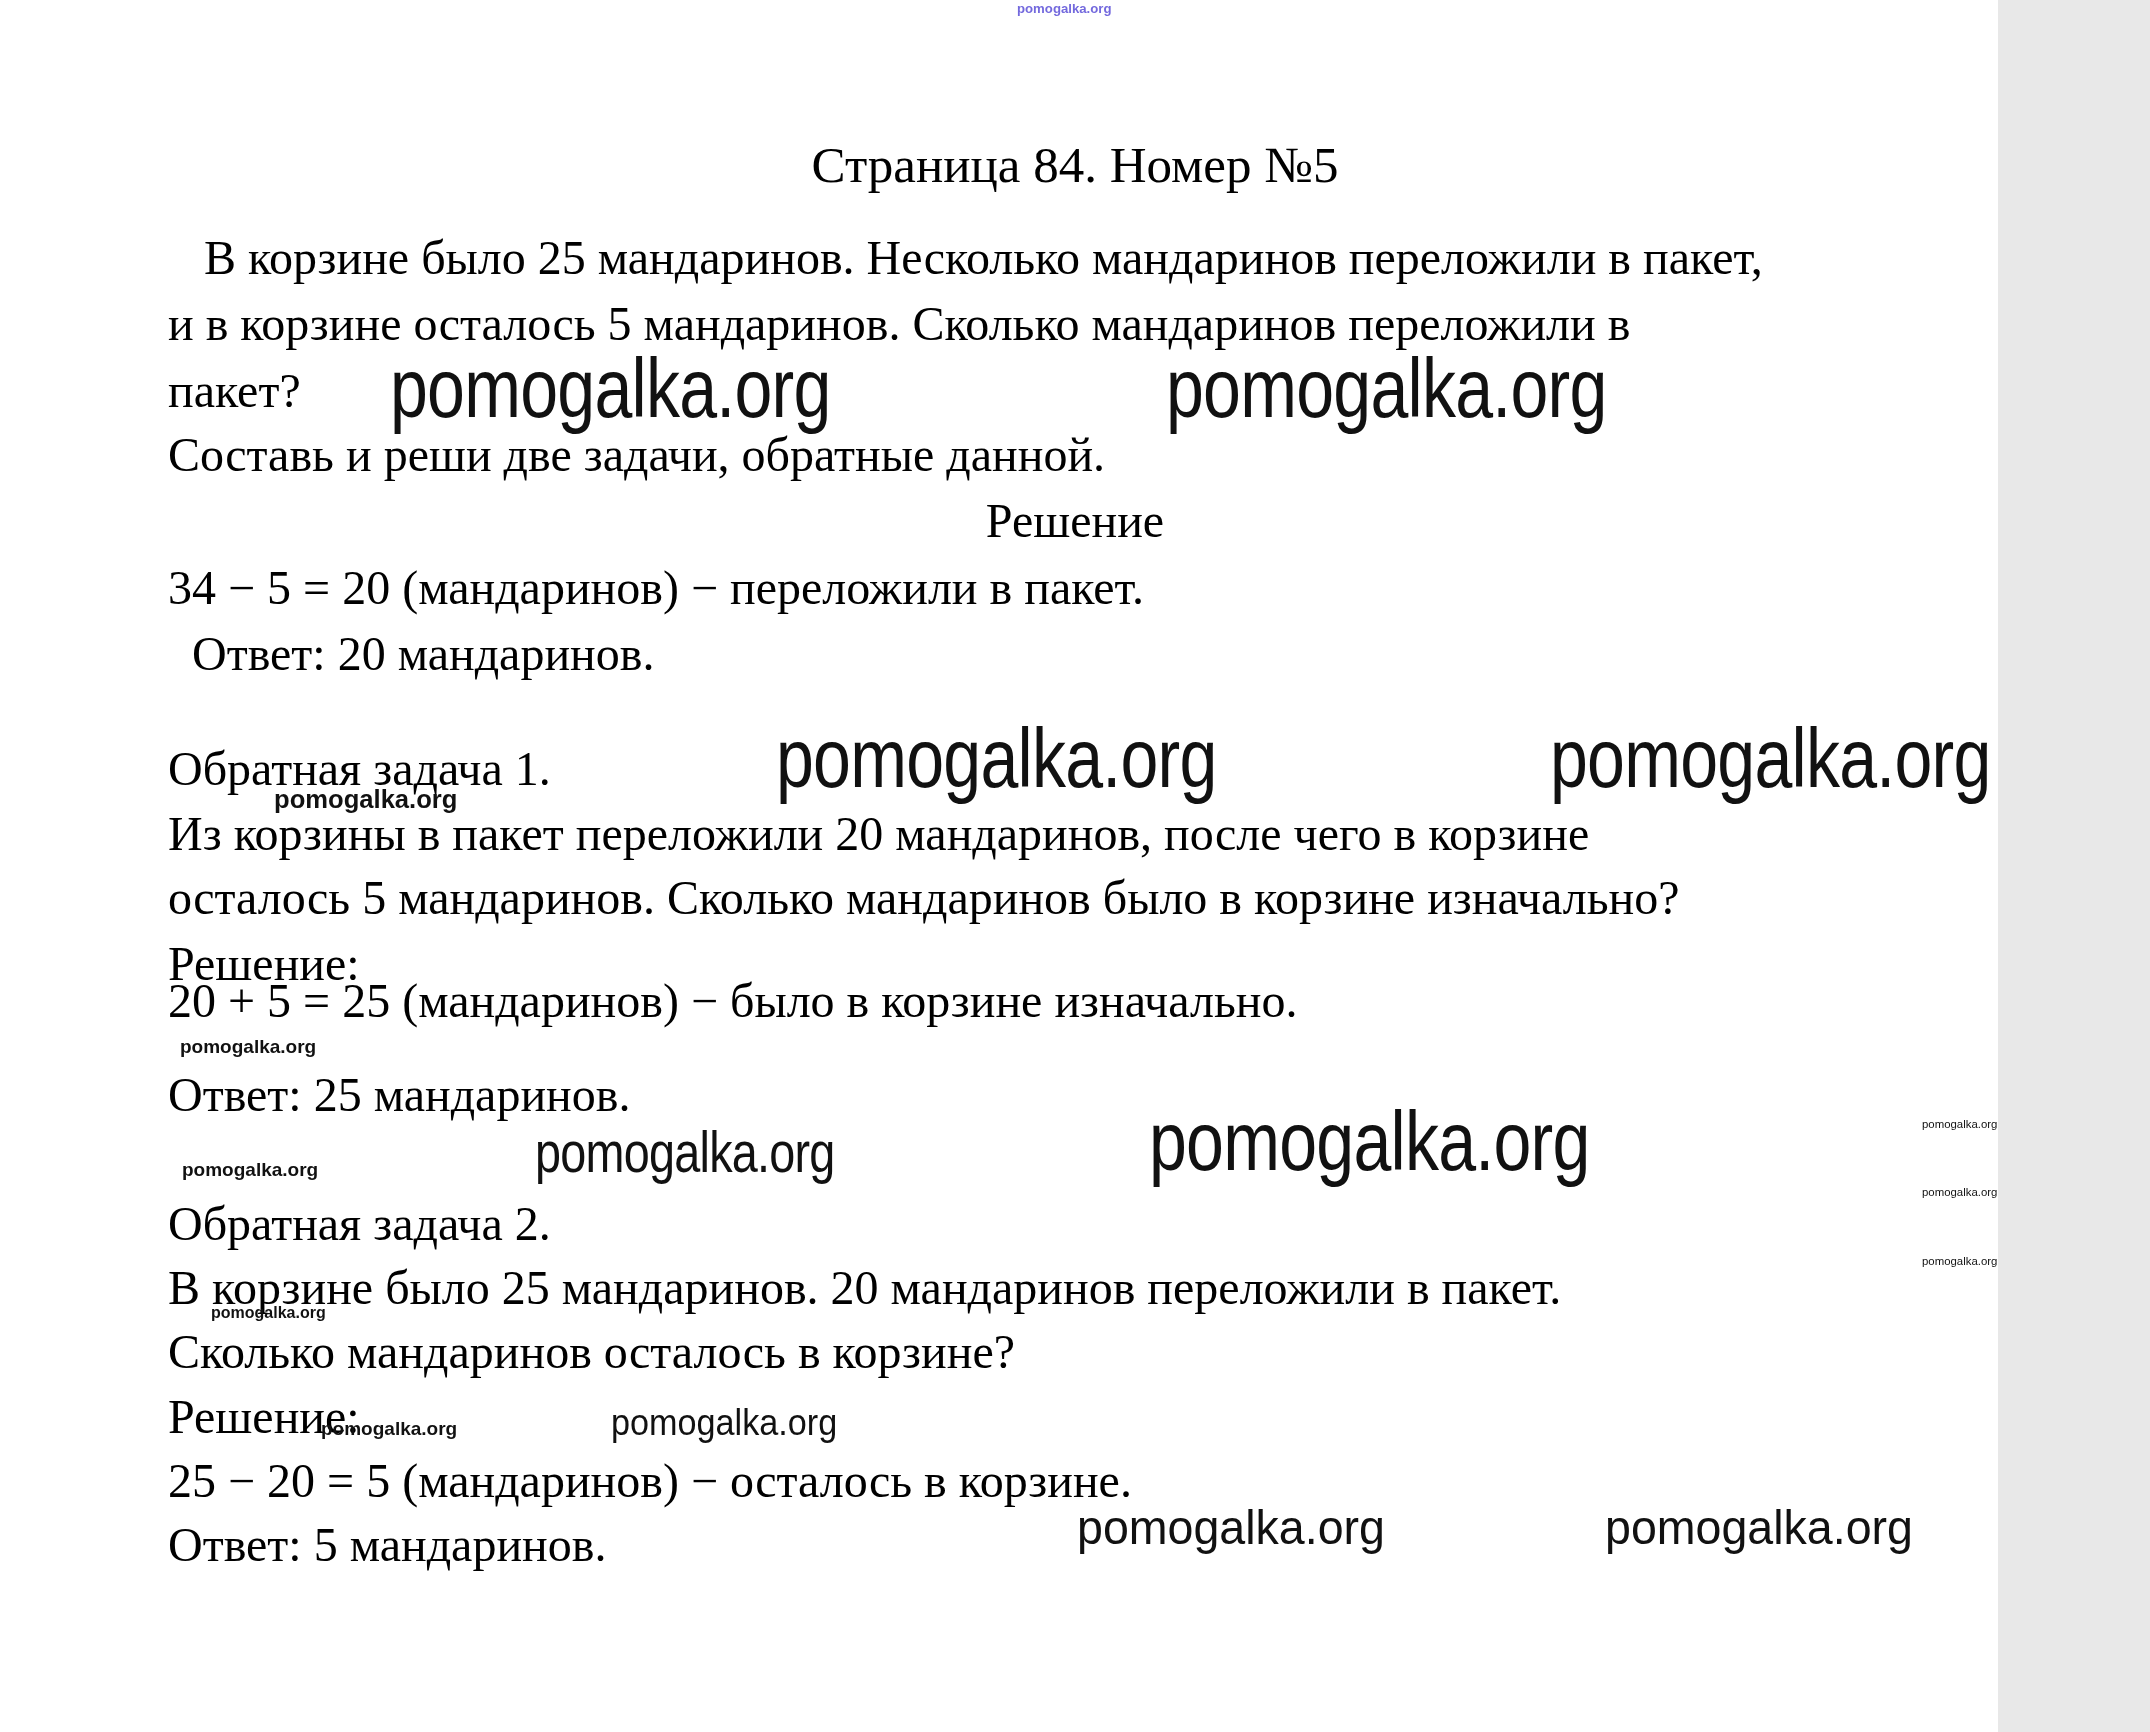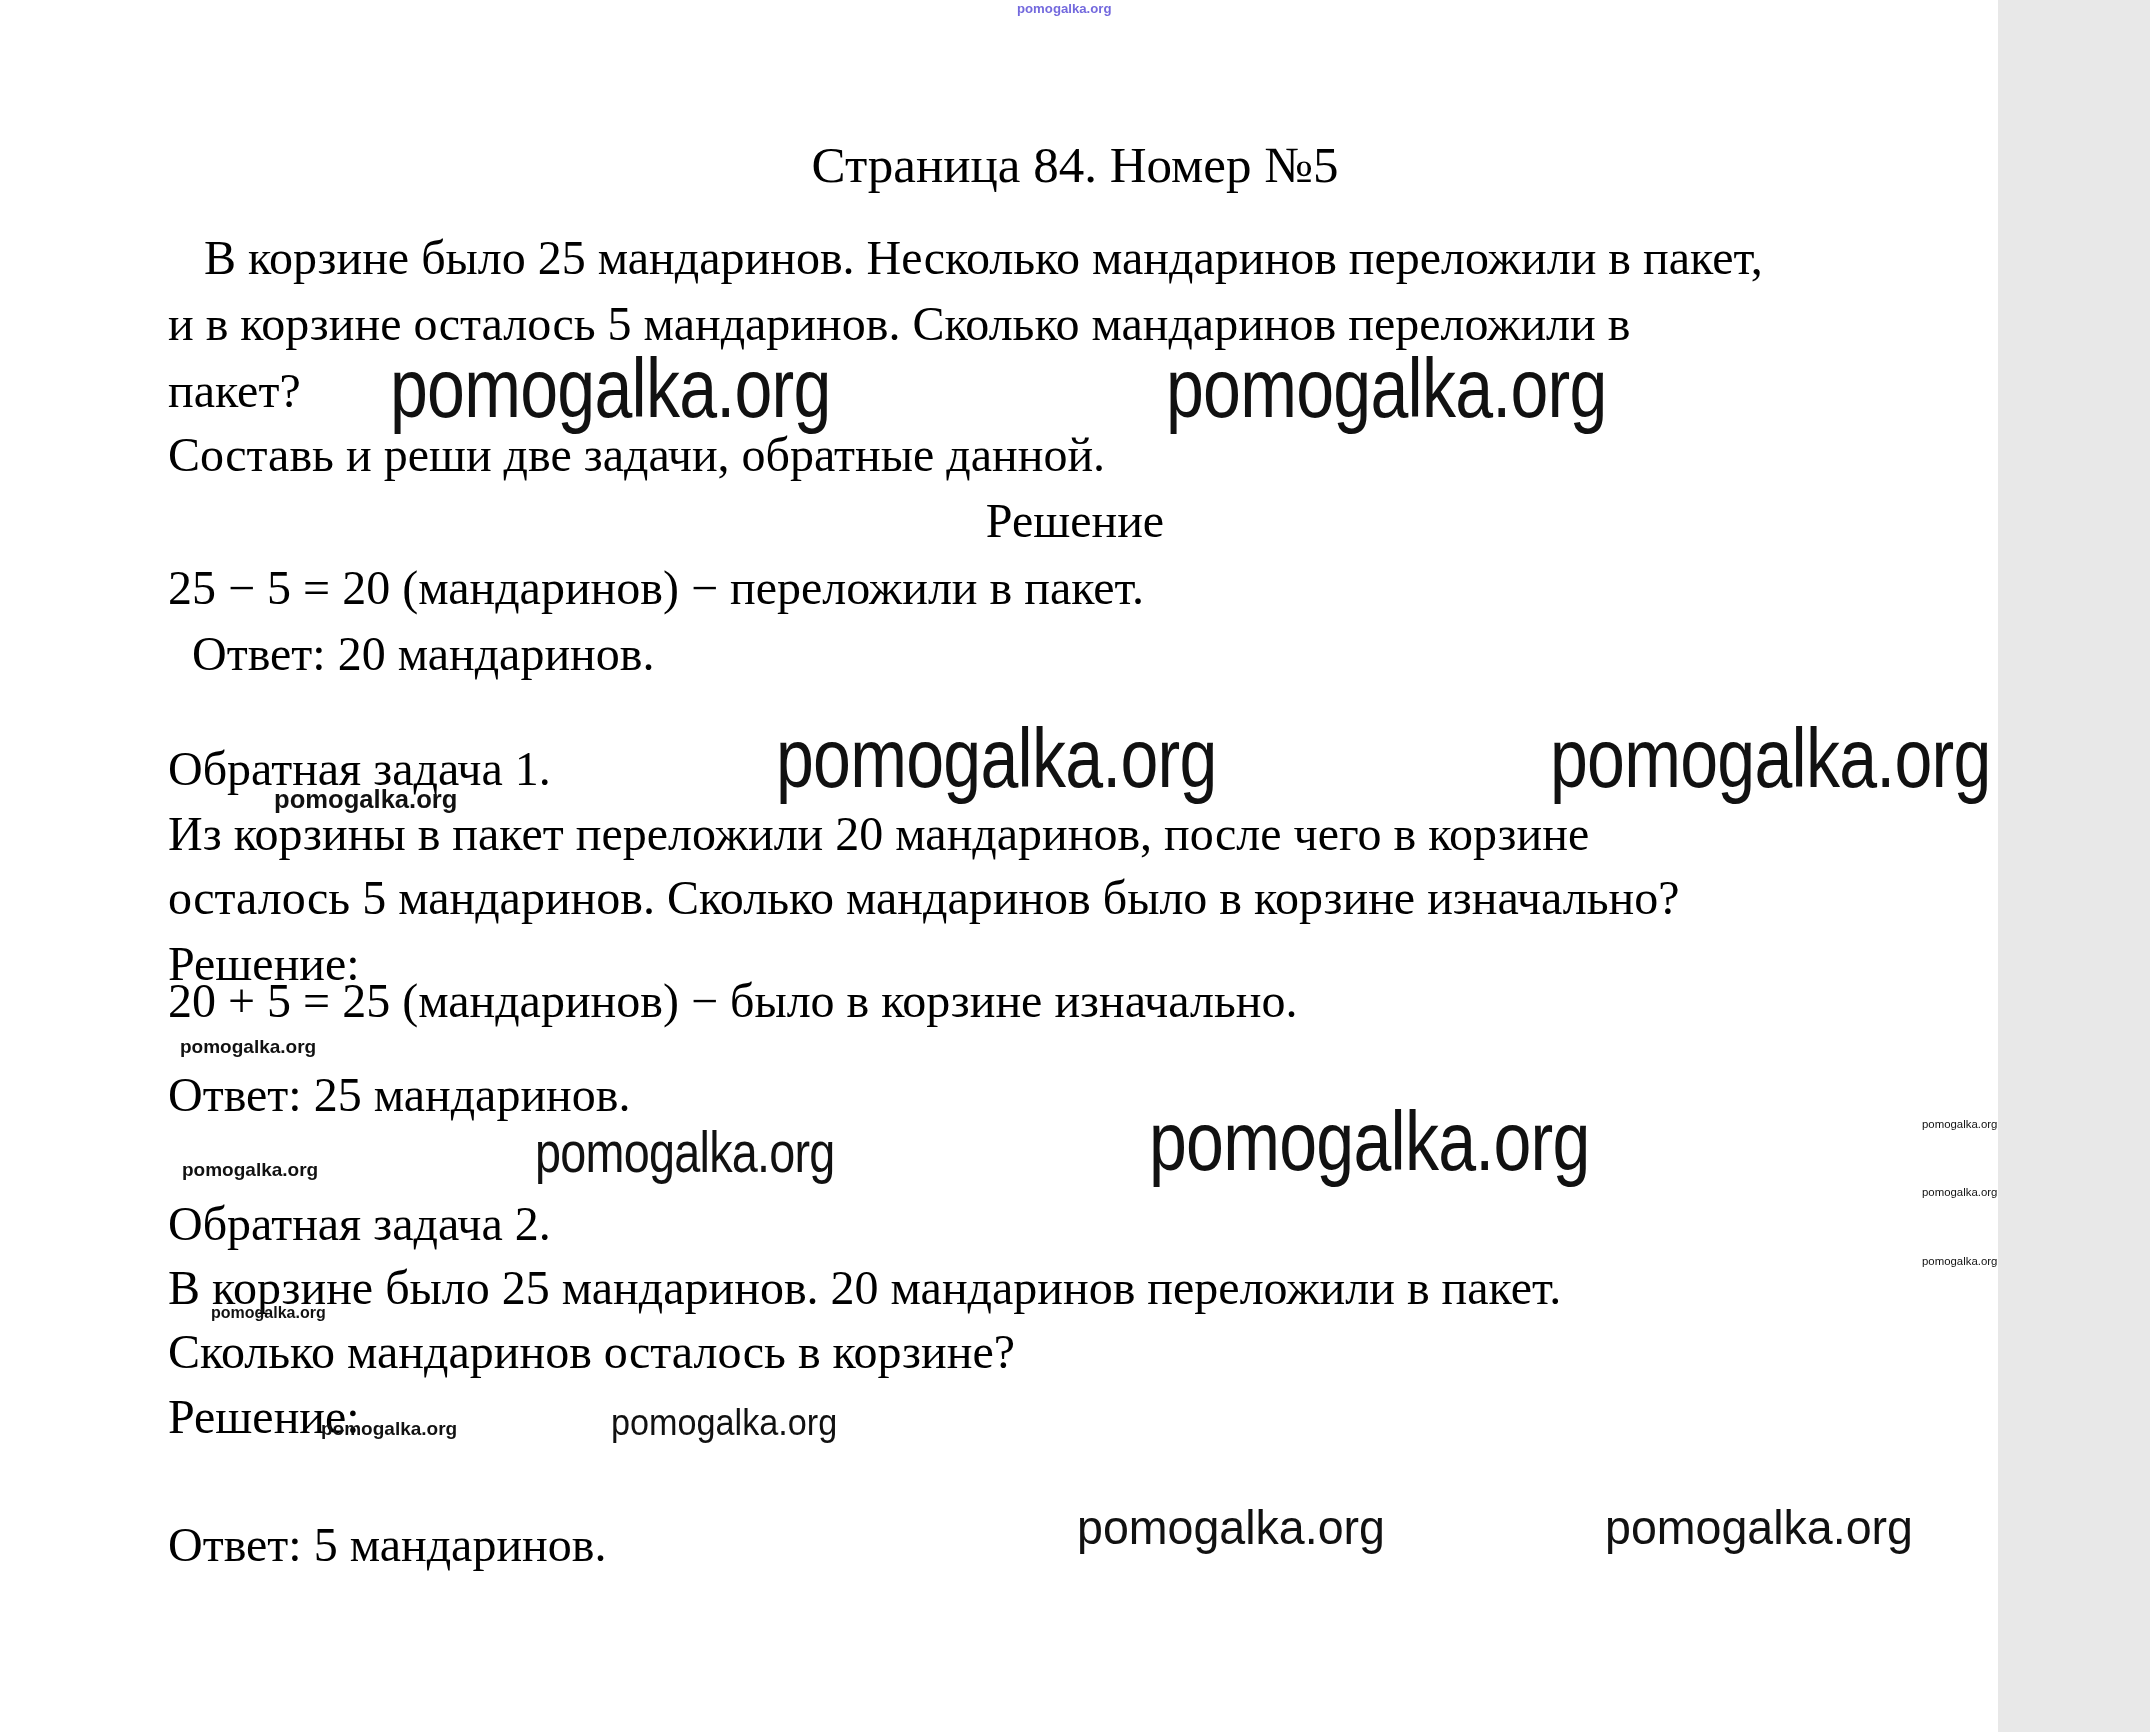--- a/index.html
+++ b/index.html
@@ -63,21 +63,21 @@
 
   <div class="line" style="top:225px;margin-left:36px;">В корзине было 25 мандаринов. Несколько мандаринов переложили в пакет,</div>
   <div class="line" style="top:291px;">и в корзине осталось 5 мандаринов. Сколько мандаринов переложили в</div>
   <div class="line" style="top:358px;">пакет?</div>
   <div class="line" style="top:422px;">Составь и реши две задачи, обратные данной.</div>
 
   <div class="wm wm-88" style="left:390px;top:347px;">pomogalka.org</div>
   <div class="wm wm-88" style="left:1166px;top:347px;">pomogalka.org</div>
 
   <div class="line line-center" style="top:488px;">Решение</div>
-  <div class="line" style="top:555px;">25 − 5 = 20 (мандаринов) − переложили в пакет.</div>
+  <div class="line" style="top:555px;">34 − 5 = 20 (мандаринов) − переложили в пакет.</div>
   <div class="line" style="top:621px;margin-left:24px;">Ответ: 20 мандаринов.</div>
 
   <div class="line" style="top:736px;">Обратная задача 1.</div>
 
   <div class="wm wm-88" style="left:776px;top:717px;">pomogalka.org</div>
   <div class="wm wm-88" style="left:1550px;top:717px;">pomogalka.org</div>
   <div class="wm wm-27" style="left:274px;top:787px;">pomogalka.org</div>
 
   <div class="line" style="top:801px;">Из корзины в пакет переложили 20 мандаринов, после чего в корзине</div>
   <div class="line" style="top:865px;">осталось 5 мандаринов. Сколько мандаринов было в корзине изначально?</div>
@@ -100,19 +100,20 @@
   <div class="line" style="top:1255px;">В корзине было 25 мандаринов. 20 мандаринов переложили в пакет.</div>
 
   <div class="wm wm-17" style="left:211px;top:1305px;">pomogalka.org</div>
 
   <div class="line" style="top:1319px;">Сколько мандаринов осталось в корзине?</div>
   <div class="line" style="top:1384px;">Решение:</div>
 
   <div class="wm wm-20" style="left:321px;top:1419px;">pomogalka.org</div>
   <div class="wm wm-38" style="left:611px;top:1405px;">pomogalka.org</div>
 
+  <div class="line" style="top:1448px;">25 − 20 = 5 (мандаринов) − осталось в корзине.</div>
   <div class="line" style="top:1512px;">Ответ: 5 мандаринов.</div>
 
   <div class="wm wm-52" style="left:1077px;top:1503px;">pomogalka.org</div>
   <div class="wm wm-52" style="left:1605px;top:1503px;">pomogalka.org</div>
 
 </div>
 
 
 </body></html>

